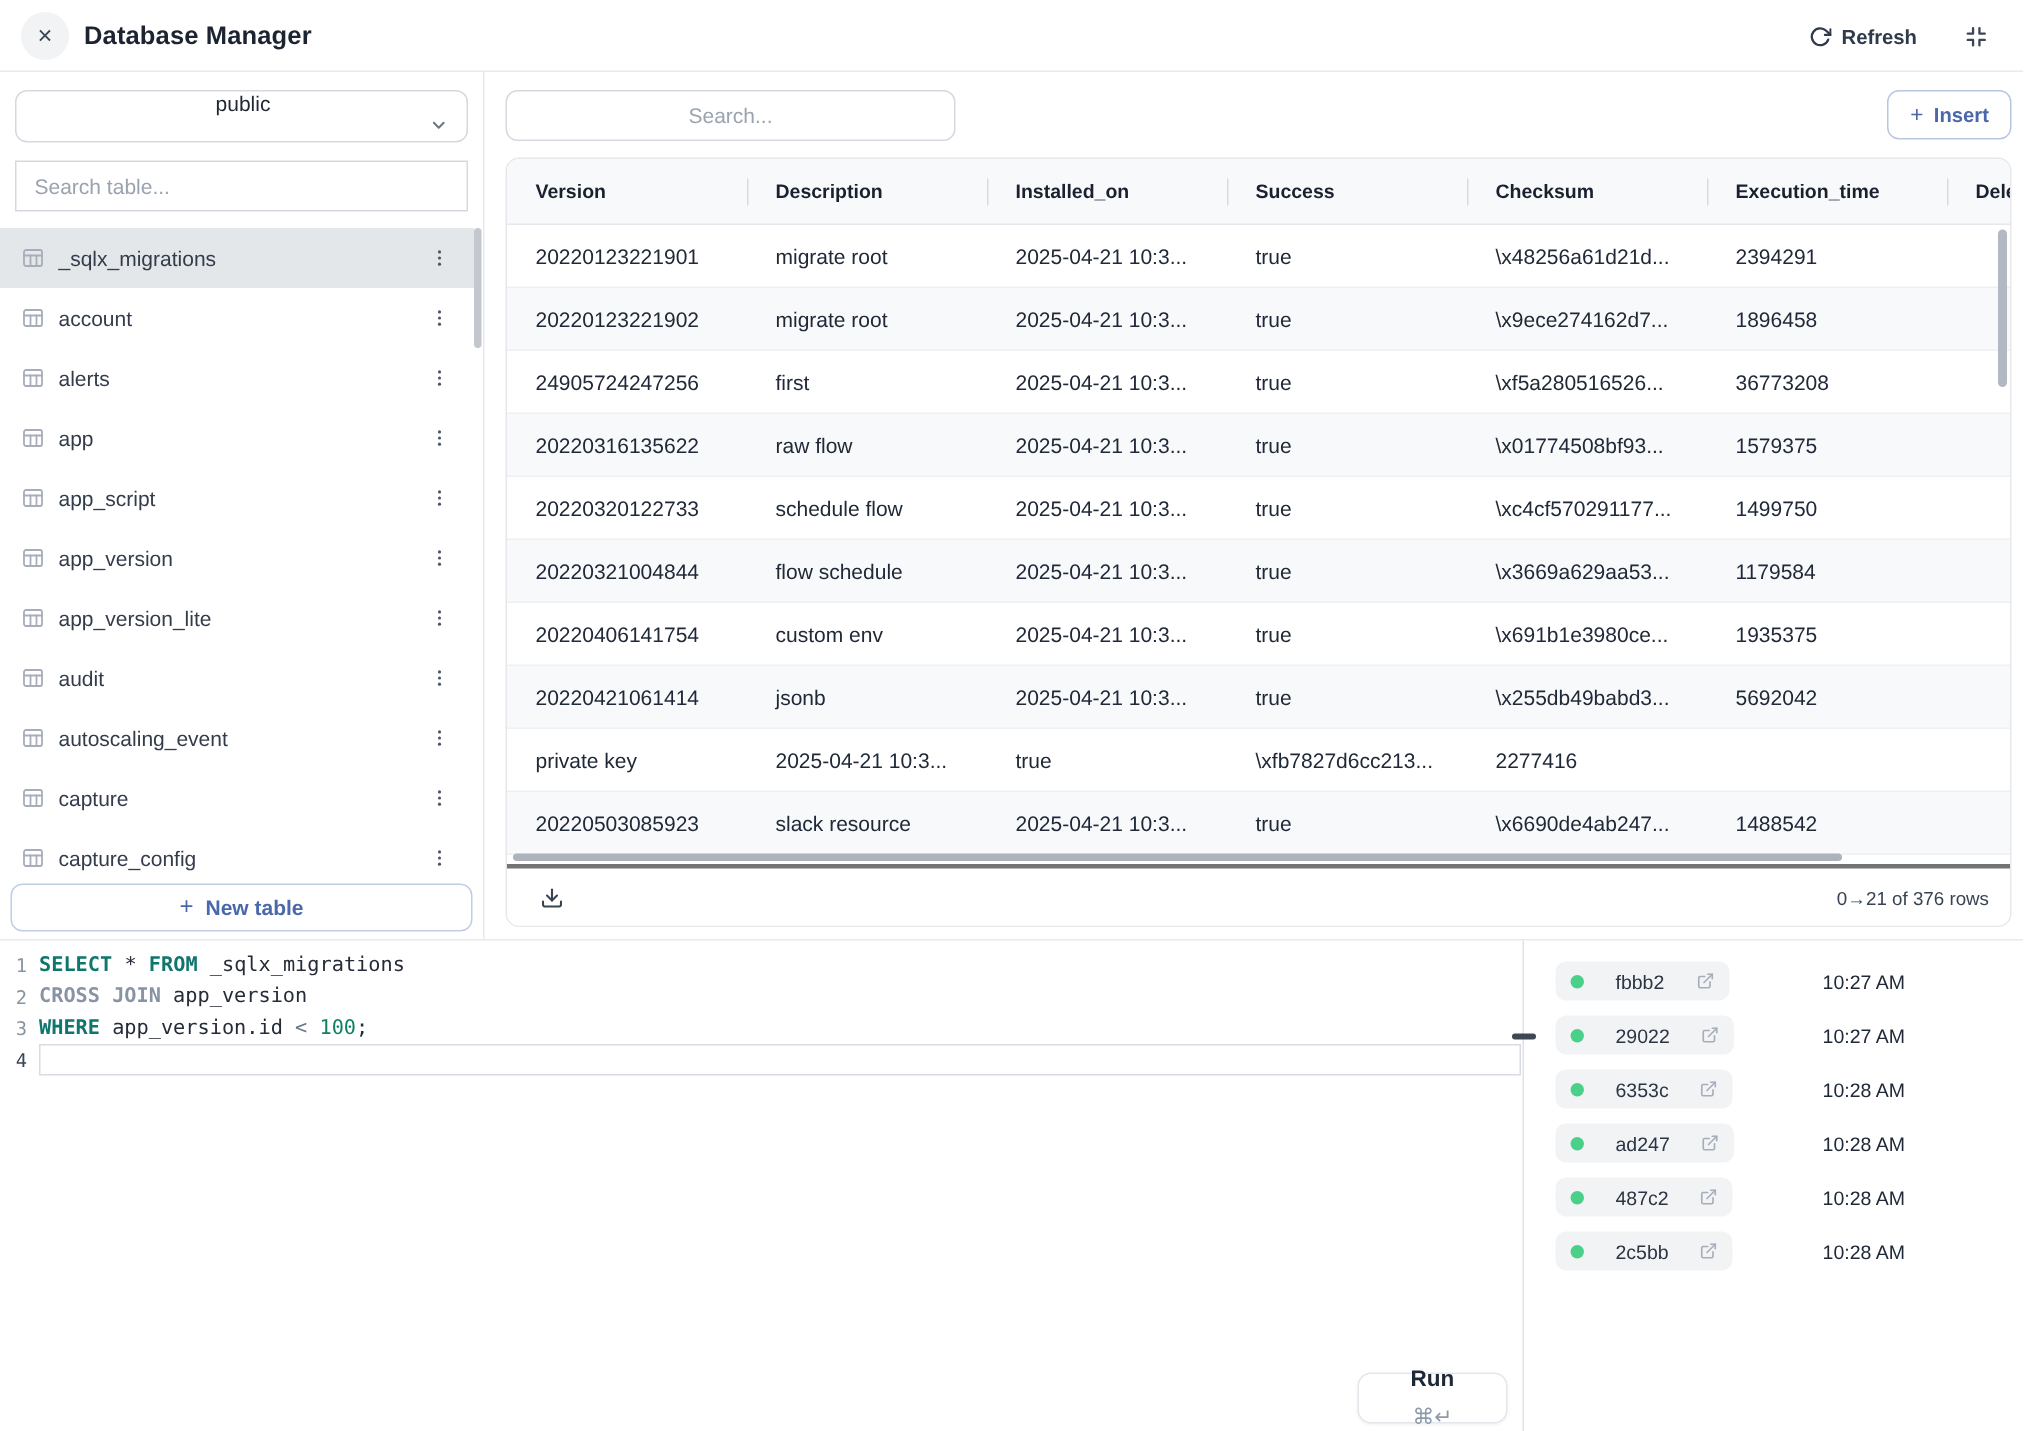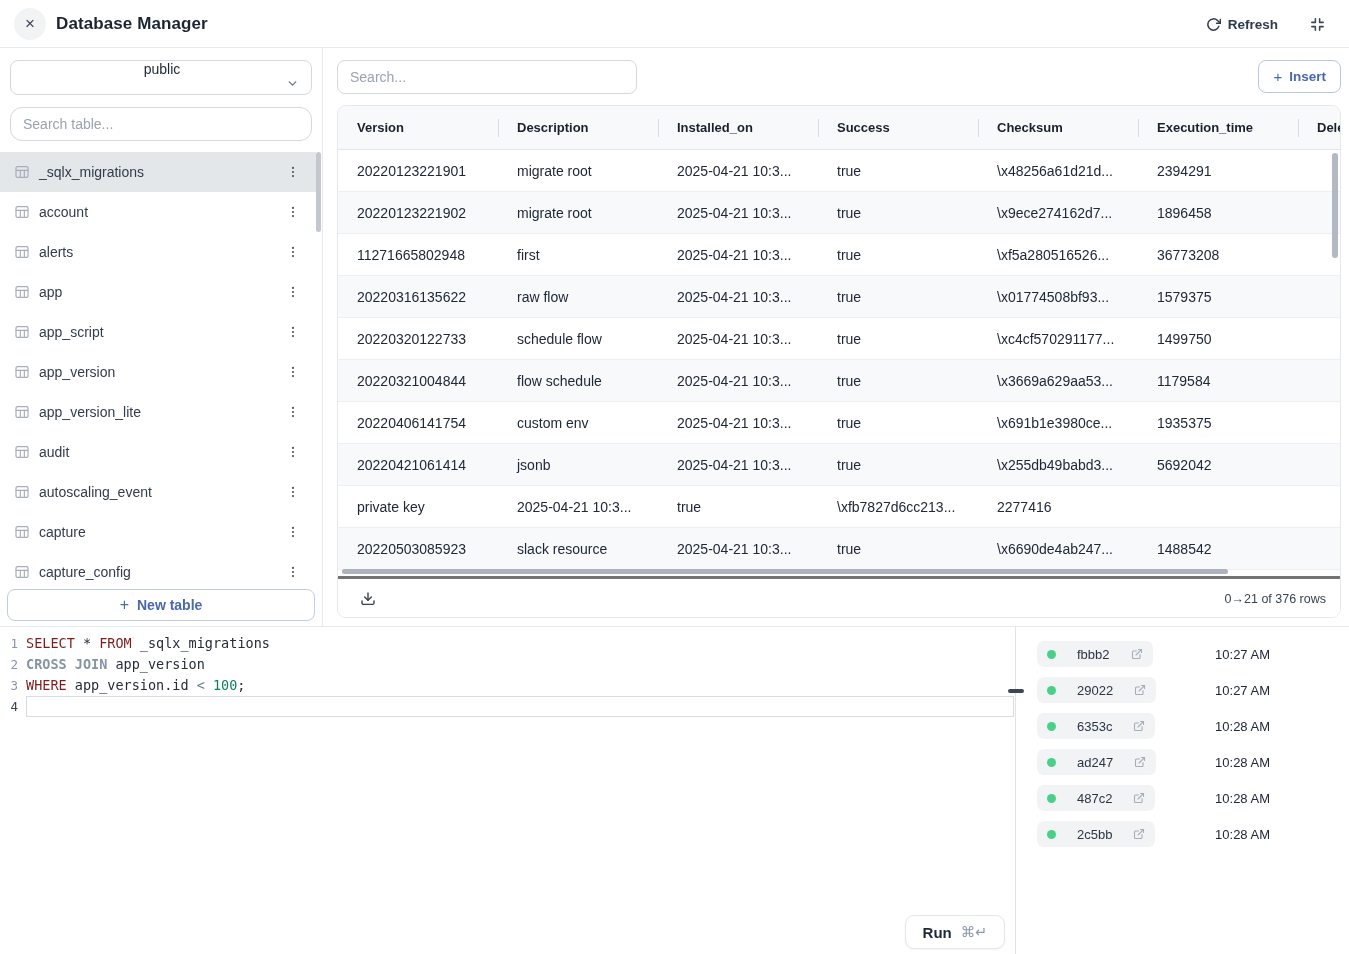--- a/index.html
+++ b/index.html
@@ -11,35 +11,35 @@
   .topbar { position:absolute; left:0; top:0; width:1349px; height:48px; border-bottom:1px solid #e7e9ee; background:#fff; }
   .close-btn { position:absolute; left:14px; top:8px; width:32px; height:32px; border-radius:50%; background:#f1f3f4; border:none; font-size:17px; color:#3d4654; cursor:pointer; display:flex; align-items:center; justify-content:center; }
   .app-title { position:absolute; left:56px; top:0; height:48px; display:flex; align-items:center; font-size:17px; font-weight:700; color:#1b2430; letter-spacing:.1px; }
   .refresh-btn { position:absolute; right:71px; top:0; height:48px; display:flex; align-items:center; gap:7px; background:none; border:none; font-size:13.5px; font-weight:600; color:#2f3a4b; cursor:pointer; font-family:inherit; }
   .collapse-btn { position:absolute; right:20px; top:14px; width:20px; height:20px; background:none; border:none; color:#3d4654; cursor:pointer; padding:0; }
 
   
   .sidebar { position:absolute; left:0; top:48px; width:323px; height:578px; border-right:1px solid #e7e9ee; background:#fff; }
   .schema-select { position:absolute; left:10px; top:12px; width:302px; height:35px; border:1px solid #d5d9df; border-radius:8px; background:#fff; display:flex; align-items:center; padding:0 12px 0 14px; font-size:14px; color:#1f2733; cursor:pointer;flex-direction:column; }
   .schema-select .sel-chevron { margin-left:auto; color:#6b7480; display:flex; }
-  .table-search { position:absolute; left:10px; top:59px; width:302px; height:34px; border:1px solid #d5d9df; border-radius:12px; padding:0 12px; font-size:14px; color:#ec4899; font-family:inherit; outline:none; background:#fff; }
+  .table-search { position:absolute; left:10px; top:59px; width:302px; height:34px; border:1px solid #d5d9df; border-radius:0; padding:0 12px; font-size:14px; color:#ec4899; font-family:inherit; outline:none; background:#fff; }
   .table-search::placeholder, .grid-search::placeholder { color:#9aa3b0; }
   .side-list { position:absolute; left:0; top:104px; width:316px; height:437px; overflow:hidden; }
   .side-item { position:relative; height:40px; display:flex; align-items:center; padding:0 14px; cursor:pointer; }
   .side-item.selected { background:#e4e7ea; }
   .side-item .t-icon { display:flex; color:#a7aeb9; }
   .side-item .t-label { margin-left:9px; font-size:14px; color:#333c4a; }
   .side-item .kebab { margin-left:auto; display:flex; color:#4b5563; padding:2px; cursor:pointer; }
   .side-scroll { position:absolute; left:316px; top:104px; width:5px; height:80px; background:#c3c8cf; border-radius:3px; }
   .new-table-btn { position:absolute; left:7px; top:541px; width:308px; height:32px; border:1px solid #c0cde7; border-radius:8px; background:#fff; color:#4a68ac; font-size:14px; font-weight:600; font-family:inherit; cursor:pointer; display:flex; align-items:center; justify-content:center; gap:8px; }
   .new-table-btn .plus { font-weight:400; font-size:16px; }
 
   
   .main { position:absolute; left:337px; top:48px; width:1004px; height:578px; }
-  .grid-search { position:absolute; left:0; top:12px; width:300px; height:34px; border:1px solid #d5d9df; border-radius:8px; padding:16px 12px; font-size:14px; color:#1f2733; font-family:inherit; outline:none; background:#fff; }
+  .grid-search { position:absolute; left:0; top:12px; width:300px; height:34px; border:1px solid #d5d9df; border-radius:8px; padding:16px 12px; font-size:14px; color:#1f2733; font-family:inherit; outline:none; background:#fff;text-align:center; }
   .insert-btn { position:absolute; right:0; top:12px; height:33px; padding:0 14px; border:1px solid #b9c6e2; border-radius:8px; background:#fff; color:#4a67ac; font-size:13.5px; font-weight:600; font-family:inherit; cursor:pointer; display:flex; align-items:center; gap:7px; }
   .insert-btn .plus { font-weight:400; font-size:15px; }
   .table-card { position:absolute; left:0; top:57px; width:1004px; height:513px; border:1px solid #e6e8ec; border-radius:9px; background:#fff; overflow:hidden; }
   .grid-header { position:absolute; left:0; top:0; width:1120px; height:44px; background:#f8f9fb; border-bottom:1px solid #e4e7eb; display:flex; }
   .grid-header .th { position:relative; width:160px; flex:0 0 160px; display:flex; align-items:center; padding-left:19px; font-size:13px; font-weight:700; color:#1a212e; }
   .grid-header .th + .th::before { content:""; position:absolute; left:0; top:13px; width:1px; height:18px; background:#d8dce2; }
   .grid-rows { position:absolute; left:0; top:44px; width:1120px; }
   .grid-rows .tr { display:flex; height:42px; border-bottom:1px solid #eef0f3; background:#fff; }
   .grid-rows .tr.alt { background:#f8f9fb; }
   .grid-rows .td { width:160px; flex:0 0 160px; display:flex; align-items:center; padding-left:19px; font-size:14px; color:#202938; white-space:nowrap; overflow:hidden; }
@@ -51,27 +51,27 @@
 
   
   .bottom { position:absolute; left:0; top:626px; width:1349px; height:328px; border-top:1px solid #e7e9ee; background:#fff; }
   .editor { position:absolute; left:0; top:0; width:1016px; height:328px; border-right:1px solid #dfe2e7; }
   .code-line { display:flex; height:21px; line-height:21px; font-family:"DejaVu Sans Mono","Liberation Mono",monospace; font-size:13.5px; }
   .code-line .gutter { width:26px; flex:0 0 26px; text-align:right; padding-right:8px; color:#8a94a4; font-size:12.5px; }
   .code-line.active .gutter { color:#3b4554; }
   .code-lines { padding-top:6px; }
   .code-line .code { white-space:pre; color:#252c39; }
   .code-line.active .code-box { flex:1; margin-right:1px; border:1px solid #d8dbe1; height:21px; }
-  .tok-keyword { color:#7f1d1d; font-weight:400;margin-top:18px; }
+  .tok-keyword { color:#0f766e; font-weight:700;margin-top:18px; }
   .tok-keyword-muted { color:#8893a4; font-weight:700; }
   .tok-number { color:#0d8162; }
   .tok-operator { color:#66758d; }
   .tok-plain { color:#252c39; }
   .resize-handle { position:absolute; left:1008px; top:62px; width:16px; height:4px; border-radius:2px; background:#3f4754; cursor:col-resize; }
-  .run-btn { position:absolute; left:905px; top:288px; width:100px; height:34px; border:1px solid #e3e7ec; border-radius:9px; background:#fff; box-shadow:0 1px 2px rgba(20,30,50,.05); cursor:pointer; display:flex; align-items:center; justify-content:center; gap:9px; font-family:inherit; }
+  .run-btn { position:absolute; left:905px; top:288px; width:100px; height:34px; border:1px solid #e3e7ec; border-radius:9px; background:#fff; box-shadow:0 1px 2px rgba(20,30,50,.05); cursor:pointer; display:flex; align-items:center; justify-content:center; gap:9px; font-family:inherit;flex-direction:column; }
   .run-btn .run-label { font-size:15px; font-weight:700; color:#1e2937; }
   .run-btn .run-shortcut { font-size:14.5px; color:#8e99a9; font-family:"DejaVu Sans",sans-serif; }
 
   
   .history { position:absolute; left:1016px; top:0; width:333px; height:328px; }
   .hist-item { position:relative; height:36px; display:flex; align-items:center; }
   .hist-list { padding-top:9px; }
   .hist-pill { margin-left:21px; height:26px; display:flex; align-items:center; gap:21px; background:#f1f3f5; border-radius:7px; padding:0 10px; cursor:pointer; }
   .hist-dot { width:9px; height:9px; border-radius:50%; background:#4bd089; }
   .hist-id { font-size:13px; color:#2c3544; }
@@ -356,21 +356,21 @@
           </div>
           <div class="tr alt">
             <div class="td">20220123221902</div>
             <div class="td">migrate root</div>
             <div class="td">2025-04-21 10:3...</div>
             <div class="td">true</div>
             <div class="td">\x9ece274162d7...</div>
             <div class="td">1896458</div>
           </div>
           <div class="tr">
-            <div class="td">11271665802948</div>
+            <div class="td">24905724247256</div>
             <div class="td">first</div>
             <div class="td">2025-04-21 10:3...</div>
             <div class="td">true</div>
             <div class="td">\xf5a280516526...</div>
             <div class="td">36773208</div>
           </div>
           <div class="tr alt">
             <div class="td">20220316135622</div>
             <div class="td">raw flow</div>
             <div class="td">2025-04-21 10:3...</div>

